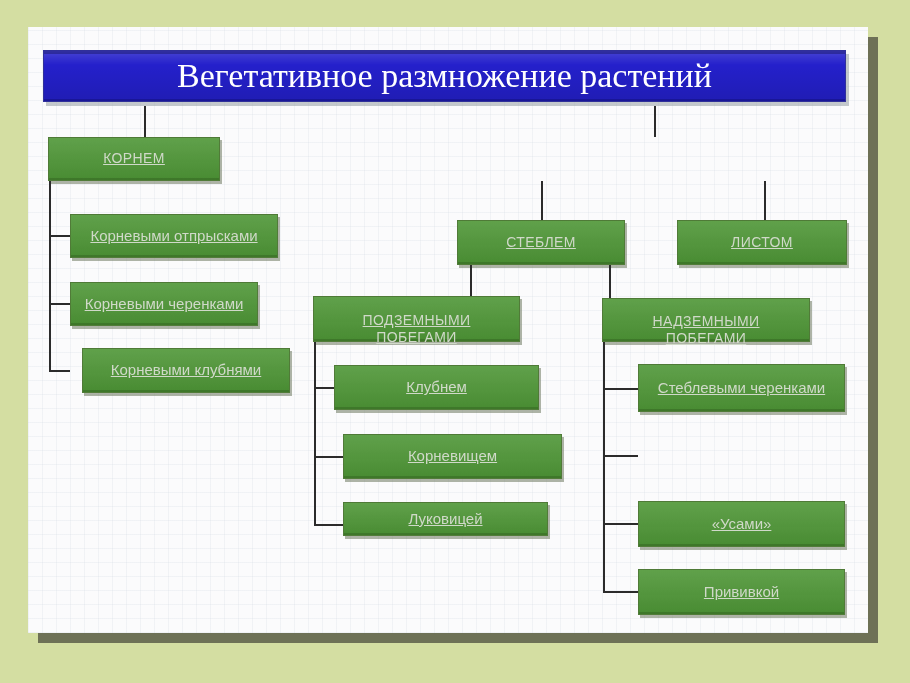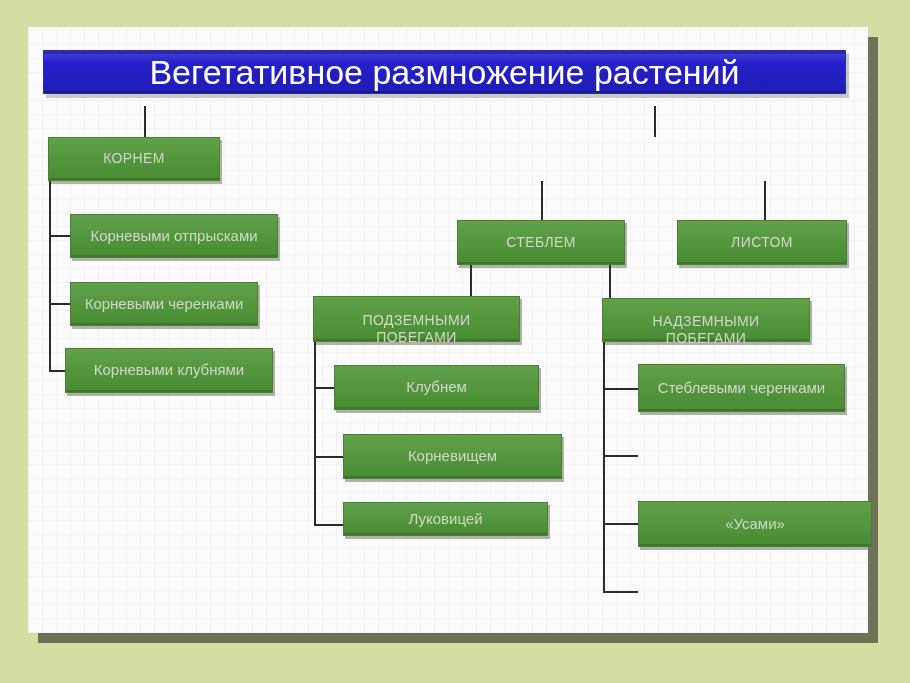--- a/index.html
+++ b/index.html
@@ -20,44 +20,45 @@
   }
   .panel{
     position:absolute;left:28px;top:27px;width:840px;height:606px;
     background-color:var(--panel-background);
     background-image:
       repeating-linear-gradient(0deg, rgba(214,220,228,0.28) 0 1px, transparent 1px 14px),
       repeating-linear-gradient(90deg, rgba(214,220,228,0.28) 0 1px, transparent 1px 14px);
     box-shadow:10px 10px 0 var(--panel-shadow);
   }
   .title-bar{
-    position:absolute;left:15px;top:23px;width:803px;height:44px;
+    position:absolute;left:15px;top:23px;width:803px;height:52px;
     background-color:var(--title-blue);
     background-image:linear-gradient(180deg, rgba(255,255,255,0.16) 0%, rgba(255,255,255,0) 28%, rgba(0,0,0,0.10) 92%);
     box-shadow:inset 0 3px 0 rgba(0,0,40,0.30), inset 0 -2px 0 rgba(0,0,40,0.22), 3px 4px 0 rgba(150,158,164,0.55);
     border:1px solid #30309a;
     box-sizing:border-box;
     color:var(--title-text);
-    font-family:Liberation Sans, sans-serif;
+    font-family:Liberation Serif, serif;
     font-size:34px;
     display:flex;align-items:center;justify-content:center;
     white-space:nowrap;
   }
   .node{
     position:absolute;
     background-color:var(--node-green);
     background-image:linear-gradient(180deg, rgba(255,255,255,0.10), rgba(0,0,0,0.07));
     border:1px solid rgba(80,120,55,0.9);
     box-sizing:border-box;
     box-shadow:2px 3px 0 rgba(110,120,95,0.55), inset 0 -2px 0 rgba(30,60,15,0.25);
     color:var(--node-text);
     display:flex;align-items:center;justify-content:center;
     text-align:center;
     font-size:15px;
     line-height:1.25;
+    text-decoration:underline;
   }
   .node.caps{font-size:14px;letter-spacing:0.4px;}
   .node .wrap2{display:inline-block;max-width:132px;margin-top:20px;}
   .vline,.hline{position:absolute;background:var(--connector);}
   .vline{width:2px;}
   .hline{height:2px;}
 </style>
 </head>
 <body>
 
@@ -70,21 +71,21 @@
 
   <div class="node caps" style="left:20px;top:110px;width:172px;height:44px">КОРНЕМ</div>
 
   <div class="vline" style="left:21px;top:154px;height:191px"></div>
   <div class="hline" style="left:21px;top:208px;width:21px"></div>
   <div class="hline" style="left:21px;top:276px;width:21px"></div>
   <div class="hline" style="left:21px;top:343px;width:21px"></div>
 
   <div class="node" style="left:42px;top:187px;width:208px;height:44px">Корневыми отпрысками</div>
   <div class="node" style="left:42px;top:255px;width:188px;height:44px">Корневыми черенками</div>
-  <div class="node" style="left:37px;top:321px;width:208px;height:45px">Корневыми клубнями</div>
+  <div class="node" style="left:54px;top:321px;width:208px;height:45px">Корневыми клубнями</div>
 
 
   <div class="vline" style="left:513px;top:154px;height:39px"></div>
   <div class="vline" style="left:736px;top:154px;height:39px"></div>
 
   <div class="node caps" style="left:429px;top:193px;width:168px;height:45px">СТЕБЛЕМ</div>
   <div class="node caps" style="left:649px;top:193px;width:170px;height:45px">ЛИСТОМ</div>
 
   <div class="vline" style="left:442px;top:238px;height:31px"></div>
   <div class="vline" style="left:581px;top:238px;height:35px"></div>
@@ -106,15 +107,16 @@
       <span class="wrap2">НАДЗЕМНЫМИ ПОБЕГАМИ</span>
     </div>
 
   <div class="vline" style="left:575px;top:315px;height:251px"></div>
   <div class="hline" style="left:575px;top:361px;width:35px"></div>
   <div class="hline" style="left:575px;top:428px;width:35px"></div>
   <div class="hline" style="left:575px;top:496px;width:35px"></div>
   <div class="hline" style="left:575px;top:564px;width:35px"></div>
 
   <div class="node" style="left:610px;top:337px;width:207px;height:48px">Стеблевыми черенками</div>
-  <div class="node" style="left:610px;top:474px;width:234px;height:46px">«Усами»</div>
+  <div class="node" style="left:610px;top:474px;width:207px;height:46px">«Усами»</div>
+  <div class="node" style="left:610px;top:542px;width:207px;height:46px">Прививкой</div>
 
 </div>
 
 </body></html>

